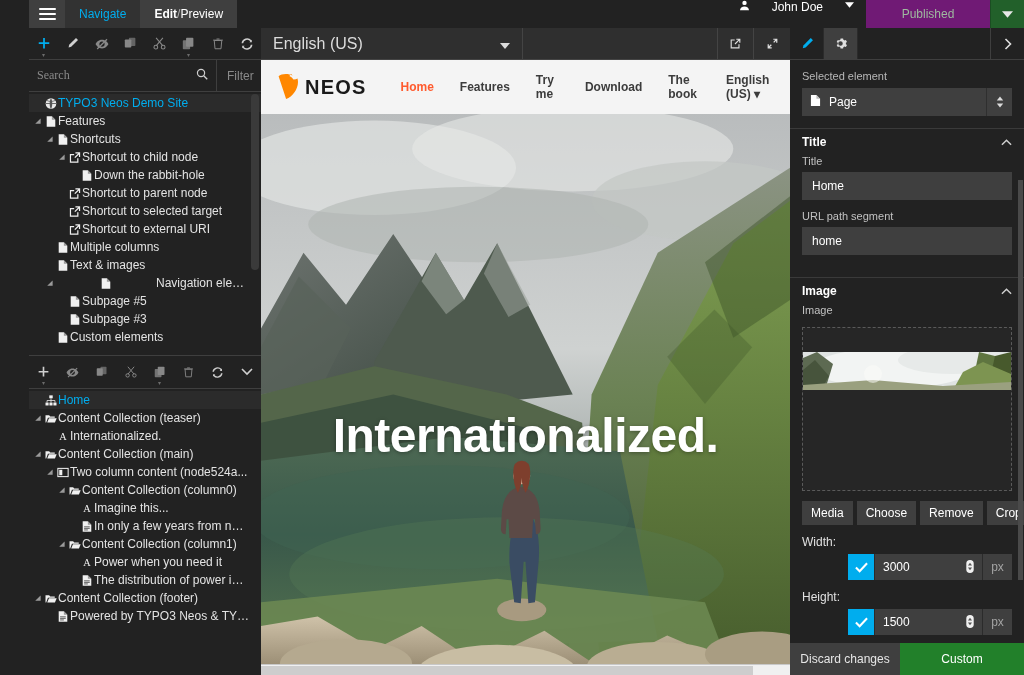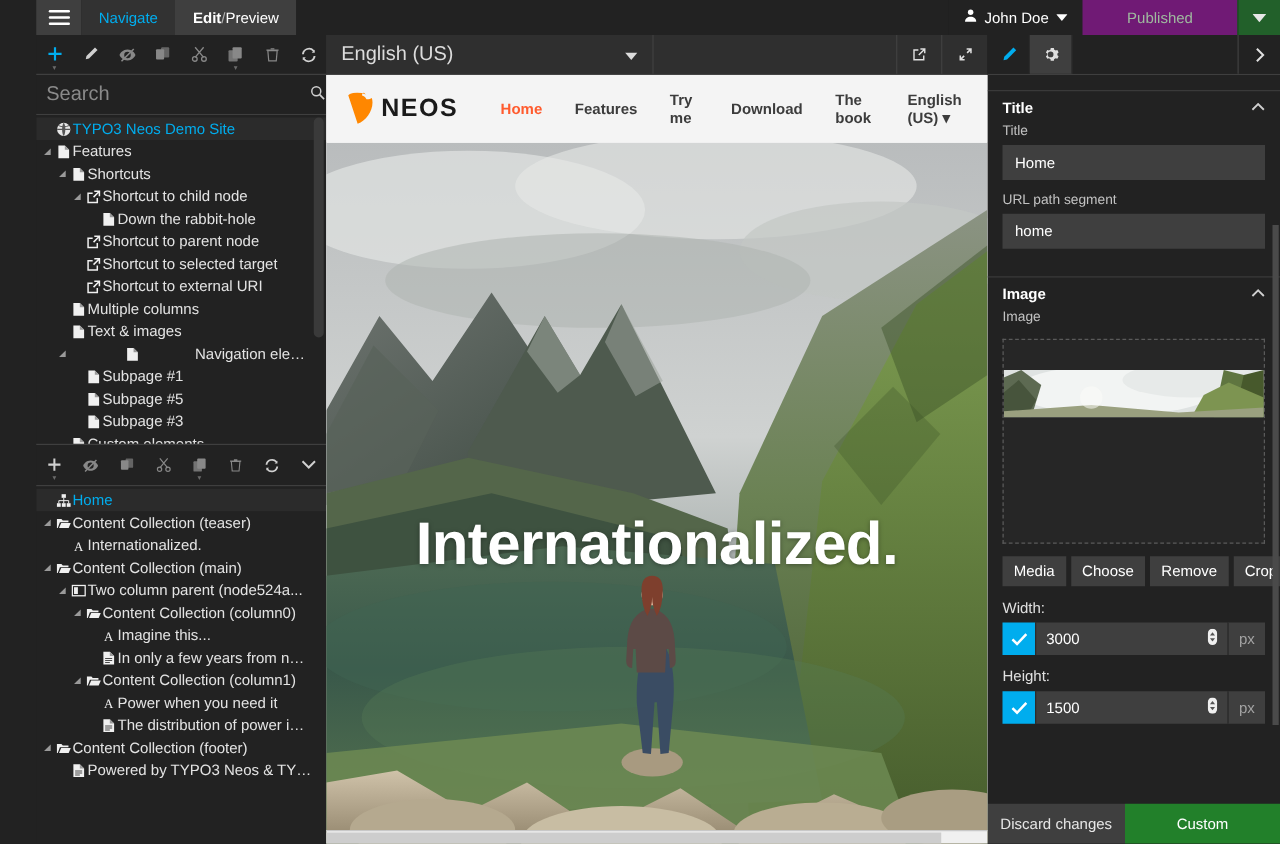--- a/index.html
+++ b/index.html
@@ -23,21 +23,21 @@
   .burger-lines span { display:block; height:2px; background:#fff; margin:3px 0; border-radius:1px; }
   .top-tab {
     height: 28px; padding: 0 14px; display:flex; align-items:center;
     font-size: 12px; color: #00adee; background: #323232;
   }
   .top-tab.edit { background: #3f3f3f; color: #ffffff; }
   .top-tab.edit b { font-weight: bold; }
   .top-tab.edit .sep { color:#b0b0b0; font-weight: normal; }
   .top-spacer { flex: 1 1 auto; background: #222222; }
   .user-box {
-    display:flex; align-items:center; gap:6px; padding: 0 12px; height:28px;
+    display:flex; gap:22px; padding: 0 12px; height:28px;
     font-size: 12px; color: #ffffff; background: #222222;
   }
   .user-icon { font-size: 11px; color: #ffffff; line-height: 1; }
   .caret-down { font-size: 9px; color:#ffffff; }
   .publish-btn {
     width: 124px; height: 28px; background: #701a75; color: #9fb99f;
     display:flex; align-items:center; justify-content:center; font-size:12px;
   }
   .publish-caret {
     width: 34px; height: 28px; background: #22602a; color:#e7e7e7;
@@ -65,21 +65,21 @@
   }
   .tb-btn svg { display:block; }
 
   .search-row { height: 32px; flex:0 0 32px; display:flex; border-bottom:1px solid #3f3f3f;}
   .search-cell {
     flex: 1 1 auto; display:flex; align-items:center; padding: 0 8px; gap: 4px;
     background: #222222; border-right:1px solid #3f3f3f;
   }
   .search-cell input {
     flex:1 1 auto; background: transparent; border: none; outline:none;
-    color: #cfcfcf; font-size: 16px; font-family: Liberation Sans, sans-serif;
+    color: #cfcfcf; font-size: 12px; font-family: Liberation Serif, serif;
   }
   .search-cell input::placeholder { color: #8a8a8a; }
   .filter-cell {
     width: 100px; flex:0 0 100px; display:flex; align-items:center; padding-left:10px;
     color:#8a8a8a; font-size:12px; background:#222222;
   }
   .filter-caret {
     width: 26px; flex:0 0 26px; display:flex; align-items:center; justify-content:center;
     background:#222222; color:#cfcfcf; font-size:11px; border-left:1px solid #3f3f3f;
   }
@@ -187,21 +187,21 @@
   .img-thumb {
     position:absolute; left:0; right:0; top: 24px; height: 38px; overflow:hidden;
   }
   .img-btns { display:flex; gap:4px; padding: 10px 12px 0 12px; align-items:center; }
   .sbtn {
     height: 24px; padding: 0 9px; background:#3f3f3f; color:#ffffff; font-size:12px;
     display:flex; align-items:center; justify-content:center;
   }
   .sbtn.right { margin-left:auto; }
   .dim-label { font-size:12px; color:#e0e0e0; padding: 10px 12px 5px 12px; }
-  .dim-row { display:flex; padding: 0 12px; height:26px; }
+  .dim-row { display:flex; padding: 0 12px; height:26px;margin-left:46px; }
   .dim-check {
     width: 26px; flex:0 0 26px; background:#00adee; display:flex; align-items:center; justify-content:center;
     color:#ffffff; font-size:13px;
   }
   .dim-val {
     flex:1 1 auto; background:#3f3f3f; display:flex; align-items:center; justify-content:space-between;
     padding: 0 8px; color:#ffffff; font-size:12px; border-left:1px solid #2b2b2b;
   }
   .dim-unit {
     width: 30px; flex:0 0 30px; background:#3f3f3f; display:flex; align-items:center; justify-content:center;
@@ -460,30 +460,20 @@
               <span class="tlabel">Navigation elements</span>
             </div>
             <div class="tree-row" style="padding-left: 28px;">
               <span class="arrow"></span>
               <span class="ticon">
                 <svg width="12" height="13" viewBox="0 0 14 14">
                   <path d="M2 1h6l4 4v8H2z" fill="#f0f0f0"></path>
                   <path d="M8 1l4 4H8z" fill="#9a9a9a"></path>
                 </svg>
               </span>
-              <span class="tlabel">Subpage #1</span>
-            </div>
-            <div class="tree-row" style="padding-left: 28px;">
-              <span class="arrow"></span>
-              <span class="ticon">
-                <svg width="12" height="13" viewBox="0 0 14 14">
-                  <path d="M2 1h6l4 4v8H2z" fill="#f0f0f0"></path>
-                  <path d="M8 1l4 4H8z" fill="#9a9a9a"></path>
-                </svg>
-              </span>
               <span class="tlabel">Subpage #5</span>
             </div>
             <div class="tree-row" style="padding-left: 28px;">
               <span class="arrow"></span>
               <span class="ticon">
                 <svg width="12" height="13" viewBox="0 0 14 14">
                   <path d="M2 1h6l4 4v8H2z" fill="#f0f0f0"></path>
                   <path d="M8 1l4 4H8z" fill="#9a9a9a"></path>
                 </svg>
               </span>
@@ -599,21 +589,21 @@
               <span class="tlabel">Content Collection (main)</span>
             </div>
             <div class="tree-row" style="padding-left: 16px;">
               <span class="arrow">◢</span>
               <span class="ticon">
                 <svg width="12" height="13" viewBox="0 0 14 14">
                   <rect x="1" y="2.2" width="12" height="9.6" fill="none" stroke="#f0f0f0" stroke-width="1.2"></rect>
                   <rect x="2.6" y="3.8" width="3.6" height="6.4" fill="#f0f0f0"></rect>
                 </svg>
               </span>
-              <span class="tlabel">Two column parent (node524a...</span>
+              <span class="tlabel">Two column content (node524a...</span>
             </div>
             <div class="tree-row" style="padding-left: 28px;">
               <span class="arrow">◢</span>
               <span class="ticon">
                 <svg width="12" height="13" viewBox="0 0 14 14">
                   <path d="M0.6 11.6V3.2h4.2l1.3 1.4h5.3v1.6H3.4L1.4 11.6z" fill="#f0f0f0"></path>
                   <path d="M2.6 11.6l2-4.8h9l-2 4.8z" fill="#f0f0f0"></path>
                 </svg>
               </span>
               <span class="tlabel">Content Collection (column0)</span>
@@ -835,20 +825,38 @@
         </div>
         <div class="rt-gap"></div>
         <div class="rt-btn chev">
           <svg width="8" height="12" viewBox="0 0 8 12">
               <path d="M1.5 1l5 5-5 5" stroke="#e0e0e0" stroke-width="1.6" fill="none"></path>
             </svg>
         </div>
       </div>
 
       <div class="inspector">
+        <div class="insp-section">
+          <div class="insp-label">Selected element</div>
+          <div class="selected-elem">
+            <span>
+              <svg width="11" height="13" viewBox="0 0 12 14">
+                  <path d="M1 1h6l4 4v8H1z" fill="#fff"></path>
+                  <path d="M7 1l4 4H7z" fill="#bbb"></path>
+                </svg>
+            </span>
+            <span>Page</span>
+            <span class="spin">
+              <svg width="8" height="12" viewBox="0 0 10 14">
+                  <path d="M5 0l4 5H1z" fill="#dcdcdc"></path>
+                  <path d="M5 14l4-5H1z" fill="#dcdcdc"></path>
+                </svg>
+            </span>
+          </div>
+        </div>
 
         <div class="group-head">
           <span>Title</span>
           <span class="chev">
             <svg width="11" height="7" viewBox="0 0 12 7">
                 <path d="M1 6l5-5 5 5" stroke="#cfcfcf" stroke-width="1.6" fill="none"></path>
               </svg>
           </span>
         </div>
         <div class="field">

